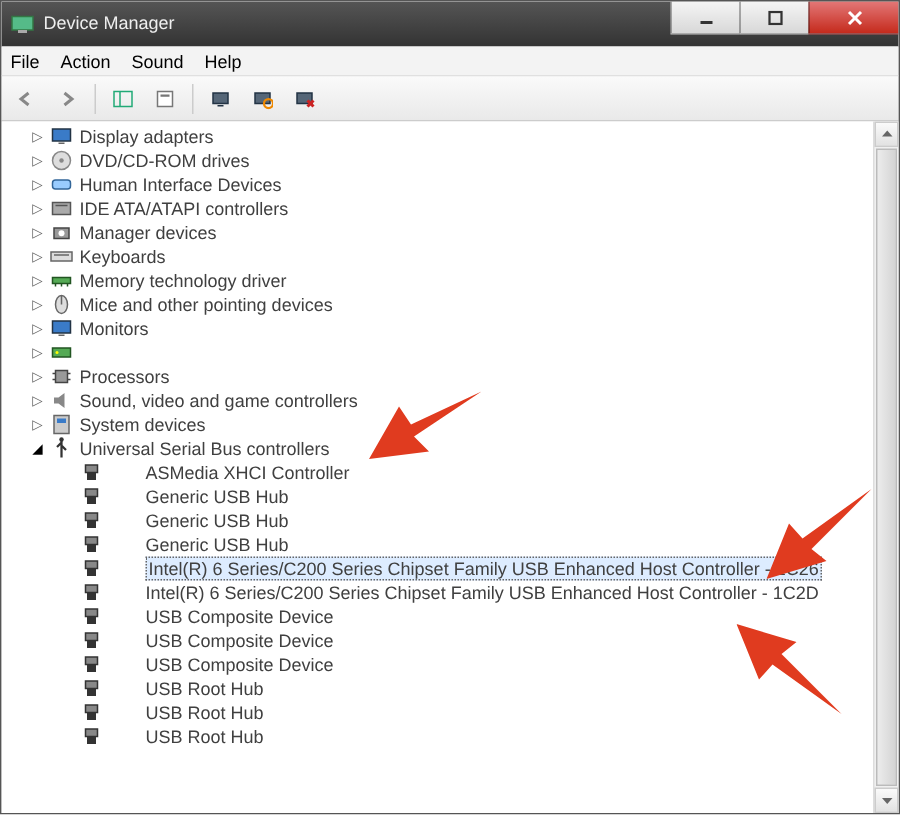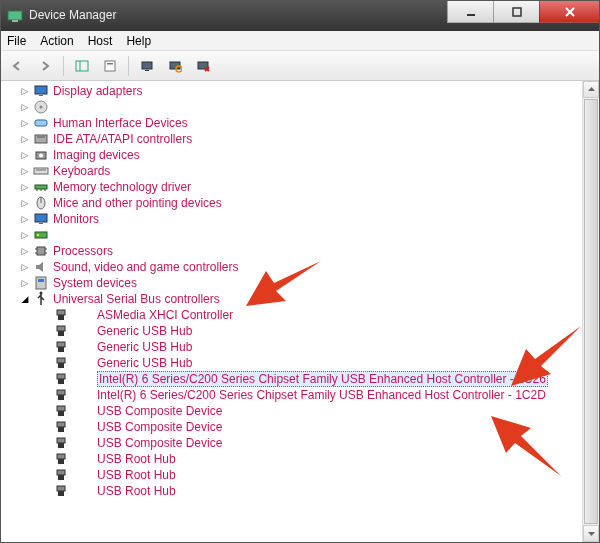--- a/index.html
+++ b/index.html
@@ -27,21 +27,21 @@
 
   
   .tree-wrap { position:absolute; top:80px; bottom:0; left:0; right:0; overflow:auto; background:#fff; }
   .tree { padding:2px 0 4px 2px; }
   .row { display:flex; align-items:center; height:16px; padding-left:6px; white-space:nowrap; }
   .row.l1 { margin-left:10px; }
   .row.l2 { margin-left:42px;gap:24px; }
   .twisty { width:12px; display:flex; align-items:center; justify-content:center; font-size:9px; color:#6a6a6a; }
   .twisty.open { color:#000; }
   .icon { width:16px; height:16px; margin:0 4px 0 2px; display:flex; align-items:center; justify-content:center; }
-  .label { color:#be185d; }
+  .label { color:#404040; }
   .selected .label { border:1px dotted #666; background:#ddecff; padding:0 1px; }
 
   
   .vscroll { position:absolute; right:0; top:80px; bottom:0; width:17px; background:#f0f0f0; display:flex; flex-direction:column; border-left:1px solid #ddd;}
   .vscroll .sbtn { height:17px; background:linear-gradient(#fafafa,#e2e2e2); border:1px solid #ccc; display:flex;align-items:center;justify-content:center;}
   .vscroll .thumb { flex:1; background:linear-gradient(to right,#ececec,#d4d4d4); border:1px solid #bbb; margin:1px;}
 
   
   .arrow { position:absolute; pointer-events:none; }
 </style>
@@ -76,21 +76,21 @@
             <line x1="2" y1="2" x2="10" y2="10" stroke="#fff" stroke-width="2"></line>
             <line x1="10" y1="2" x2="2" y2="10" stroke="#fff" stroke-width="2"></line>
           </svg>
         </div>
     </div>
   </div>
 
   <div class="menubar">
     <span>File</span>
     <span>Action</span>
-    <span>Host</span>
+    <span>Sound</span>
     <span>Help</span>
   </div>
 
   <div class="toolbar">
     <div class="tbtn">
         <svg width="14" height="14">
           <path d="M9 3 L4 7 L9 11" fill="none" stroke="#888" stroke-width="2"></path>
         </svg>
       </div>
     <div class="tbtn">
@@ -146,20 +146,21 @@
           <span class="label">Display adapters</span>
         </div>
         <div class="row l1">
           <span class="twisty">▷</span>
           <span class="icon">
             <svg width="16" height="16" viewBox="0 0 16 16">
               <circle cx="8" cy="8" r="6" fill="#ddd" stroke="#888"></circle>
               <circle cx="8" cy="8" r="1.5" fill="#888"></circle>
             </svg>
           </span>
+          <span class="label">DVD/CD-ROM drives</span>
         </div>
         <div class="row l1">
           <span class="twisty">▷</span>
           <span class="icon">
             <svg width="16" height="16" viewBox="0 0 16 16">
               <rect x="2" y="5" width="12" height="6" rx="2" fill="#9cf" stroke="#369"></rect>
             </svg>
           </span>
           <span class="label">Human Interface Devices</span>
         </div>
@@ -174,21 +175,21 @@
           <span class="label">IDE ATA/ATAPI controllers</span>
         </div>
         <div class="row l1">
           <span class="twisty">▷</span>
           <span class="icon">
             <svg width="16" height="16" viewBox="0 0 16 16">
               <rect x="3" y="5" width="10" height="7" fill="#999" stroke="#444"></rect>
               <circle cx="8" cy="8.5" r="2" fill="#fff"></circle>
             </svg>
           </span>
-          <span class="label">Imaging devices</span>
+          <span class="label">Manager devices</span>
         </div>
         <div class="row l1">
           <span class="twisty">▷</span>
           <span class="icon">
             <svg width="16" height="16" viewBox="0 0 16 16">
               <rect x="1" y="5" width="14" height="6" fill="#ddd" stroke="#666"></rect>
               <line x1="3" y1="7" x2="13" y2="7" stroke="#666"></line>
             </svg>
           </span>
           <span class="label">Keyboards</span>

